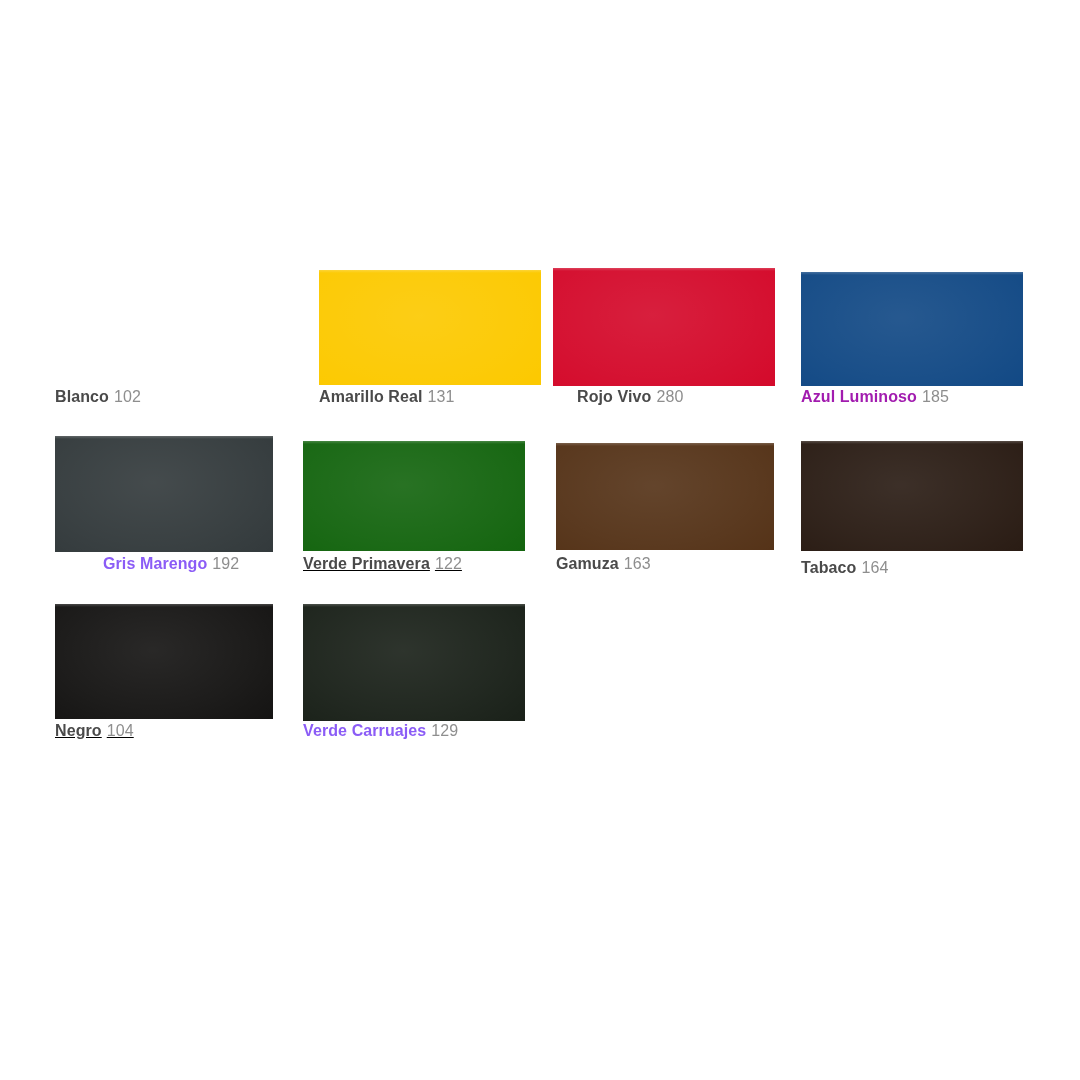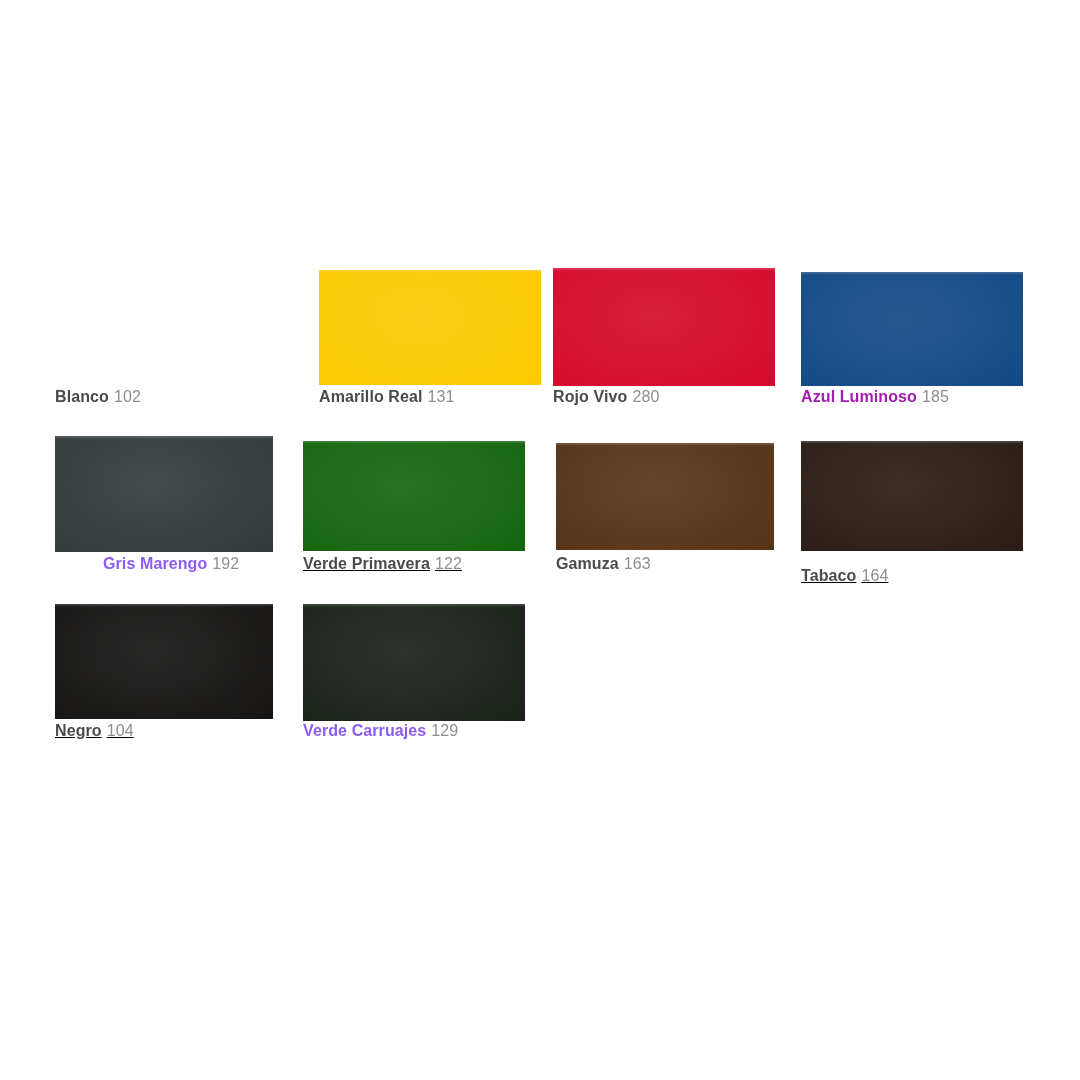--- a/index.html
+++ b/index.html
@@ -103,41 +103,41 @@
     <div class="swatch-cell" style="left: 55px; top: 258px; width: 218px; height: 155px;">
       <div class="swatch-chip is-white" title="Blanco" style="height: 127px; background-color: rgb(255, 255, 255);"></div>
       <div class="swatch-label" style="top: 131px;"><span class="swatch-name" style="color: rgb(74, 74, 74);">Blanco</span><span class="swatch-code" style="color: rgb(142, 142, 142);">102</span></div>
     </div>
     <div class="swatch-cell" style="left: 303px; top: 270px; width: 222px; height: 143px; margin-left: 16px;">
       <div class="swatch-chip" title="Amarillo Real" style="height: 115px; background-color: rgb(252, 201, 0);"></div>
       <div class="swatch-label" style="top: 119px;"><span class="swatch-name" style="color: rgb(74, 74, 74);">Amarillo Real</span><span class="swatch-code" style="color: rgb(142, 142, 142);">131</span></div>
     </div>
     <div class="swatch-cell" style="left: 553px; top: 268px; width: 222px; height: 145px;">
       <div class="swatch-chip" title="Rojo Vivo" style="height: 118px; background-color: rgb(212, 10, 43);"></div>
-      <div class="swatch-label" style="top: 121px;"><span class="swatch-name" style="color: rgb(74, 74, 74);">Rojo Vivo</span><span class="swatch-code" style="color: rgb(142, 142, 142);">280</span></div>
+      <div class="swatch-label" style="top: 121px;"><span class="swatch-name" style="color: rgb(74, 74, 74); margin-left: 24px;">Rojo Vivo</span><span class="swatch-code" style="color: rgb(142, 142, 142);">280</span></div>
     </div>
     <div class="swatch-cell" style="left: 801px; top: 272px; width: 222px; height: 141px;">
       <div class="swatch-chip" title="Azul Luminoso" style="height: 114px; background-color: rgb(18, 73, 133);"></div>
       <div class="swatch-label" style="top: 117px;"><span class="swatch-name" style="color: #a21caf;">Azul Luminoso</span><span class="swatch-code" style="color: rgb(142, 142, 142);">185</span></div>
     </div>
     <div class="swatch-cell" style="left: 55px; top: 436px; width: 218px; height: 144px;">
       <div class="swatch-chip" title="Gris Marengo" style="height: 116px; background-color: rgb(51, 58, 60);"></div>
       <div class="swatch-label" style="top: 120px;"><span class="swatch-name" style="color: #8b5cf6; margin-left: 48px;">Gris Marengo</span><span class="swatch-code" style="color: rgb(142, 142, 142);">192</span></div>
     </div>
     <div class="swatch-cell" style="left: 303px; top: 441px; width: 222px; height: 139px;">
       <div class="swatch-chip" title="Verde Primavera" style="height: 110px; background-color: rgb(20, 101, 15);"></div>
       <div class="swatch-label" style="top: 115px; text-decoration: underline;"><span class="swatch-name" style="color: rgb(74, 74, 74);">Verde Primavera</span><span class="swatch-code" style="color: rgb(142, 142, 142);">122</span></div>
     </div>
     <div class="swatch-cell" style="left: 556px; top: 443px; width: 218px; height: 137px;">
       <div class="swatch-chip" title="Gamuza" style="height: 107px; background-color: rgb(85, 51, 24);"></div>
       <div class="swatch-label" style="top: 113px;"><span class="swatch-name" style="color: rgb(74, 74, 74);">Gamuza</span><span class="swatch-code" style="color: rgb(142, 142, 142);">163</span></div>
     </div>
     <div class="swatch-cell" style="left: 801px; top: 441px; width: 222px; height: 139px;">
       <div class="swatch-chip" title="Tabaco" style="height: 110px; background-color: rgb(42, 28, 20);"></div>
-      <div class="swatch-label" style="top: 127px; text-decoration: underline;"><span class="swatch-name" style="color: rgb(74, 74, 74);">Tabaco</span><span class="swatch-code" style="color: rgb(142, 142, 142);">164</span></div>
+      <div class="swatch-label" style="top: 119px;"><span class="swatch-name" style="color: rgb(74, 74, 74);">Tabaco</span><span class="swatch-code" style="color: rgb(142, 142, 142);">164</span></div>
     </div>
     <div class="swatch-cell" style="left: 55px; top: 604px; width: 218px; height: 143px;">
       <div class="swatch-chip" title="Negro" style="height: 115px; background-color: rgb(21, 20, 19);"></div>
       <div class="swatch-label" style="top: 119px; text-decoration: underline;"><span class="swatch-name" style="color: rgb(74, 74, 74);">Negro</span><span class="swatch-code" style="color: rgb(142, 142, 142);">104</span></div>
     </div>
     <div class="swatch-cell" style="left: 303px; top: 604px; width: 222px; height: 143px;">
       <div class="swatch-chip" title="Verde Carruajes" style="height: 117px; background-color: rgb(26, 33, 25);"></div>
       <div class="swatch-label" style="top: 119px;"><span class="swatch-name" style="color: #8b5cf6;">Verde Carruajes</span><span class="swatch-code" style="color: rgb(142, 142, 142);">129</span></div>
     </div>
   </div>

